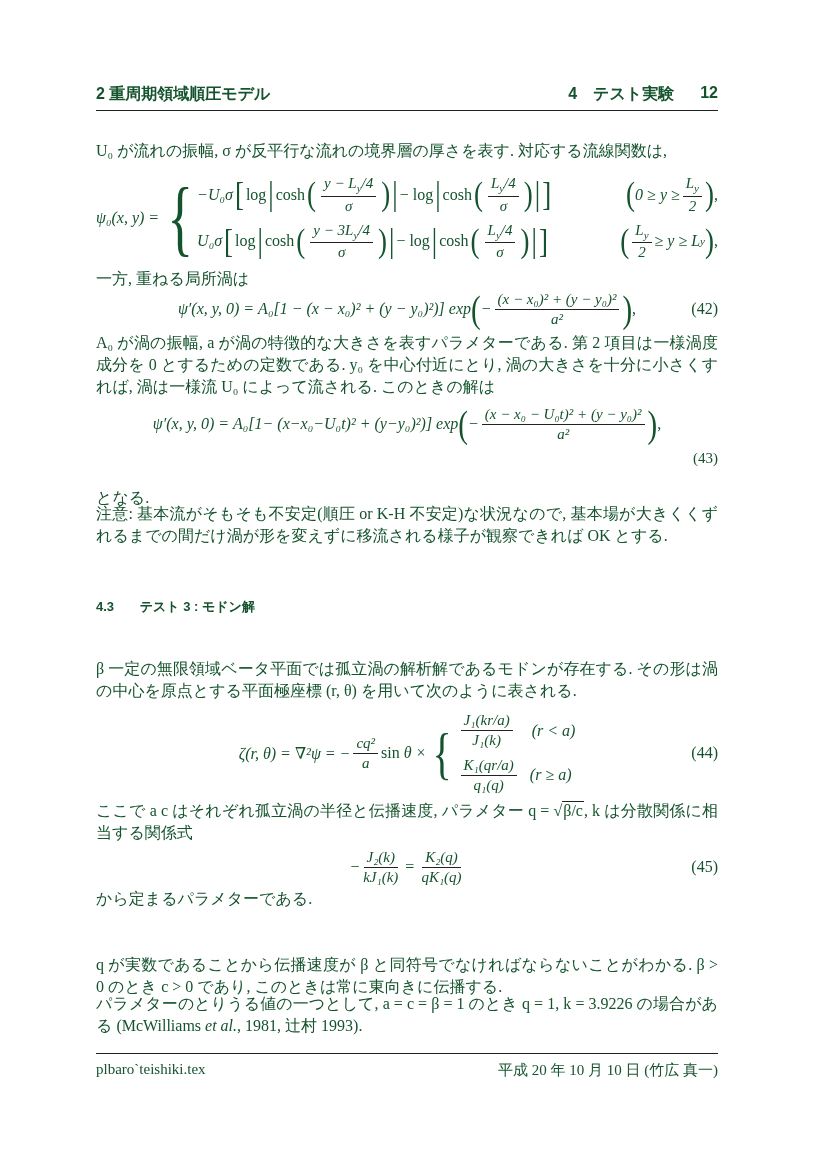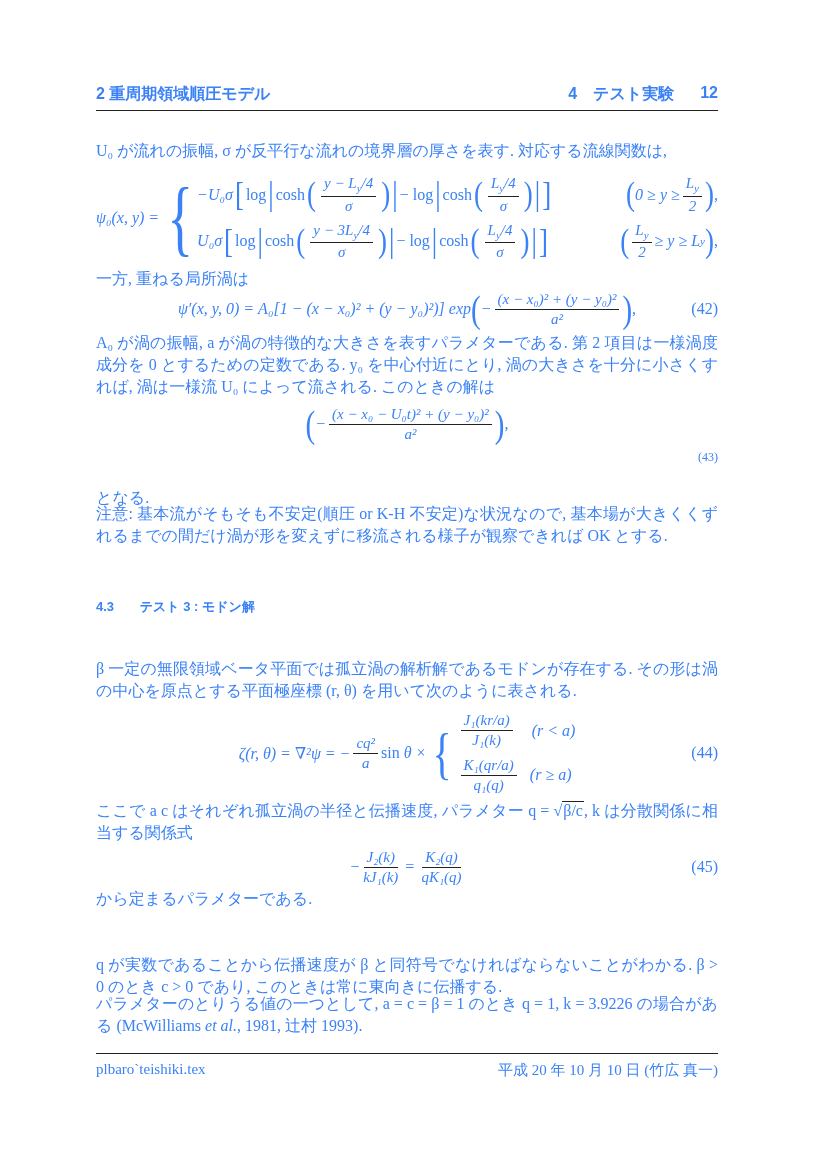--- a/index.html
+++ b/index.html
@@ -1,17 +1,17 @@
 <!DOCTYPE html>
 <html><head>
 <meta charset="utf-8">
 <style>
   html,body{margin:0;padding:0;background:#ffffff;}
   .page{position:relative;width:826px;height:1169px;background:#ffffff;overflow:hidden;
-        font-family:"Liberation Serif","DejaVu Serif",serif;color:#3b82f6;}
+        font-family:"Liberation Serif","DejaVu Serif",serif;color:#14532d;}
   .abs{position:absolute;left:96px;width:622px;}
 
   
   .hdr{top:84px;display:flex;justify-content:space-between;align-items:flex-end;
        border-bottom:1.6px solid #222;padding-bottom:5px;
        font-family:"Liberation Sans","DejaVu Sans",sans-serif;font-weight:bold;font-size:16px;}
   .hdr-right{display:flex;gap:26px;}
   .ftr{top:1053px;border-top:1.2px solid #222;padding-top:7px;display:flex;
        justify-content:space-between;font-size:15px;}
 
@@ -148,30 +148,31 @@
     </span>
     <span class="d d-xl">)</span>
     <span>,</span>
     <span class="eqlabel">(42)</span>
   </div>
 
   <div class="abs para" style="top:332px;">A₀ が渦の振幅, a が渦の特徴的な大きさを表すパラメターである. 第 2 項目は一様渦度成分を 0 とするための定数である. y₀ を中心付近にとり, 渦の大きさを十分に小さくすれば, 渦は一様流 U₀ によって流される. このときの解は</div>
 
   <div class="abs" style="top:400px;">
     <div class="eq center" style="height:48px;">
+      <span class="mtext nw">ψ′(x, y, 0) = A₀[1− (x−x₀−U₀t)² + (y−y₀)²)] exp</span>
       <span class="d d-xl">(</span>
       <span class="mtext">−</span>
       <span class="frac">
         <span class="fnum">(x − x₀ − U₀t)² + (y − y₀)²</span>
         <span class="fden">a²</span>
       </span>
       <span class="d d-xl">)</span>
       <span>,</span>
     </div>
-    <div style="text-align:right;font-size:12px;margin-top:2px;">(43)</div>
+    <div style="text-align:right;font-size:15px;margin-top:2px;">(43)</div>
   </div>
 
   <div class="abs para" style="top:487px;">となる.</div>
 
   <div class="abs para" style="top:503px;">注意: 基本流がそもそも不安定(順圧 or K-H 不安定)な状況なので, 基本場が大きくくずれるまでの間だけ渦が形を変えずに移流される様子が観察できれば OK とする.</div>
 
   <div class="abs sec-head" style="top:598px;">
     <span class="num">4.3</span>
     <span>テスト 3 : モドン解</span>
   </div>

